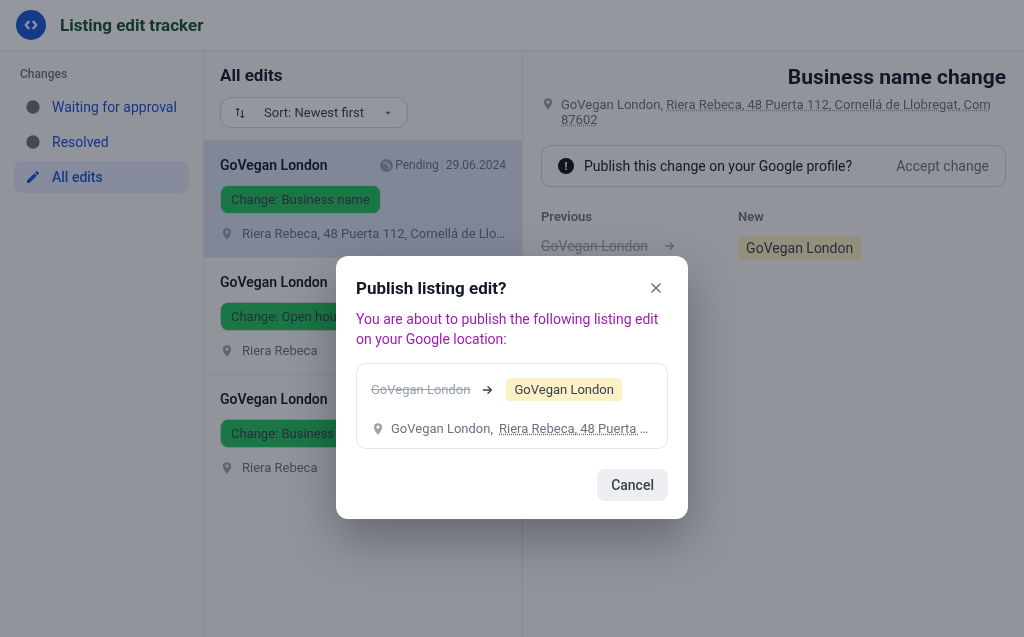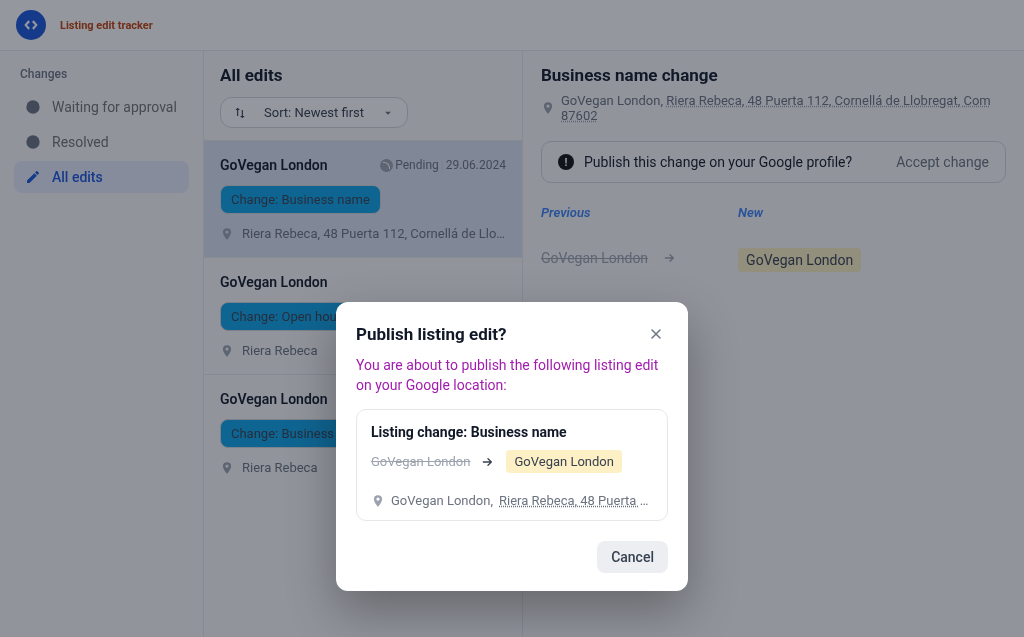--- a/index.html
+++ b/index.html
@@ -3,68 +3,68 @@
 <meta charset="utf-8">
 <style>
 * { box-sizing: border-box; margin: 0; padding: 0; font-family: -apple-system, BlinkMacSystemFont, "Segoe UI", Roboto, sans-serif; }
 html, body { width: 1024px; height: 637px; overflow: hidden; background: #fafafa; }
 
 .app { width: 1024px; height: 637px; position: relative; }
 
 .topbar { height: 51px; display: flex; align-items: center; padding: 0 16px; border-bottom: 1px solid #e5e7eb; background: #fff; }
 .logo { width: 30px; height: 30px; background: #1a56db; border-radius: 50%; display: flex; align-items: center; justify-content: center; margin-right: 14px; }
 .logo svg { fill: #fff; }
-.topbar-title { font-size: 11px; font-weight: 700; color: #c2410c; }
+.topbar-title { font-size: 17px; font-weight: 700; color: #14532d; }
 
 .main { display: flex; height: calc(100% - 51px); }
 
 .sidebar { width: 203px; padding: 16px 14px; }
 .sidebar-label { font-size: 12px; color: #6b7280; margin-bottom: 10px; padding-left: 6px; font-weight: 500; }
-.sidebar-item { display: flex; align-items: center; gap: 10px; padding: 7px 10px; border-radius: 8px; font-size: 14px; color: #737373; cursor: pointer; margin-bottom: 3px; }
+.sidebar-item { display: flex; align-items: center; gap: 10px; padding: 7px 10px; border-radius: 8px; font-size: 14px; color: #1d4ed8; cursor: pointer; margin-bottom: 3px; }
 .sidebar-item.active { background: #e6ecfb; color: #1a56db; font-weight: 500; }
 .sidebar-item .icon { width: 18px; height: 18px; display: flex; align-items: center; justify-content: center; }
 .sidebar-item .icon svg path, .sidebar-item .icon svg circle { fill: #6b7280; }
 .sidebar-item.active .icon svg path { fill: #1a56db; }
 
 .edits-col { width: 320px; border-left: 1px solid #e5e7eb; border-right: 1px solid #e5e7eb; display: flex; flex-direction: column; }
 .edits-head { padding: 14px 16px 12px; }
 .edits-title { font-size: 17px; font-weight: 700; color: #111827; margin-bottom: 12px; }
 .sort-btn { display: inline-flex; align-items: center; gap: 17px; padding: 7px 12px; border: 1px solid #d1d5db; border-radius: 12px; font-size: 13px; color: #374151; cursor: pointer; background: #fff; }
 .sort-btn .chev { color: #6b7280; }
 
 .edit-card { padding: 16px; border-top: 1px solid #e5e7eb; cursor: pointer; }
 .edit-card.selected { background: #dbe2f0; }
 .card-top { display: flex; align-items: center; justify-content: space-between; margin-bottom: 12px; }
 .biz-name { font-size: 14px; font-weight: 600; color: #111827; }
 .status-date { display: flex; align-items: flex-end; gap: 2px; font-size: 12px; color: #6b7280; }
 .status-date .dot { width: 13px; height: 13px; background: #9ca3af; border-radius: 50%; display: inline-flex; align-items: center; justify-content: center; }
 .status-date .dot::after { content: ""; width: 6px; height: 6px; border: 1.6px solid #fff; border-bottom: none; border-left: none; border-radius: 0 6px 0 0; }
 .status-date .sep { color: #d1d5db; }
-.chip { display: inline-block; padding: 6px 10px; border: 1px solid #d1d5db; border-radius: 8px; font-size: 13px; color: #374151; margin-bottom: 12px; background: #0ea5e9; }
+.chip { display: inline-block; padding: 6px 10px; border: 1px solid #d1d5db; border-radius: 8px; font-size: 13px; color: #374151; margin-bottom: 12px; background: #22c55e; }
 .addr-row { display: flex; align-items: center; gap: 8px; font-size: 13px; color: #6b7280; }
 .addr-row .pin { color: #9ca3af; }
 .addr-text { white-space: nowrap; overflow: hidden; text-overflow: ellipsis; }
 
 .detail-col { flex: 1; padding: 14px 18px; }
-.detail-title { font-size: 17px; font-weight: 700; color: #111827; margin-bottom: 8px; }
-.detail-addr { display: flex; align-items: center; gap: 6px; font-size: 13px; color: #6b7280; margin-bottom: 18px; }
+.detail-title { font-size: 21px; font-weight: 700; color: #111827; margin-bottom: 8px; text-align: right; }
+.detail-addr { display: flex; gap: 6px; font-size: 13px; color: #6b7280; margin-bottom: 18px; }
 .detail-addr .part2 { text-decoration: underline dotted; text-decoration-color: #9ca3af; }
 .publish-banner { border: 1px solid #d1d5db; border-radius: 10px; padding: 12px 16px; display: flex; align-items: center; justify-content: space-between; margin-bottom: 22px; }
 .publish-banner-left { display: flex; align-items: center; gap: 10px; font-size: 14px; color: #111827; }
 .bang { width: 16px; height: 16px; background: #111; color: #fff; border-radius: 50%; display: inline-flex; align-items: center; justify-content: center; font-size: 11px; font-weight: 700; }
 .accept-link { font-size: 14px; color: #6b7280; cursor: pointer; }
 .compare { display: flex; gap: 60px; }
 .compare-col { }
-.compare-label { font-size: 13px; font-weight: 600; color: #3b82f6; margin-bottom: 30px; font-style: italic; }
+.compare-label { font-size: 13px; font-weight: 600; color: #737373; margin-bottom: 14px; }
 .compare-row { display: flex; align-items: center; gap: 14px; }
 .old-val { font-size: 14px; color: #9ca3af; text-decoration: line-through; }
 .arrow { color: #9ca3af; }
 .new-val { font-size: 14px; color: #374151; background: #fdf0c4; padding: 4px 8px; border-radius: 4px; }
 
-.overlay { position: absolute; inset: 0; background: rgba(17,24,39,0.45); display: flex; align-items: center; justify-content: center; padding-top: 256px; }
+.overlay { position: absolute; inset: 0; background: rgba(17,24,39,0.45); display: flex; align-items: flex-start; justify-content: center; padding-top: 256px; }
 .dialog { width: 352px; background: #fff; border-radius: 12px; padding: 20px 20px 18px; box-shadow: 0 20px 50px rgba(0,0,0,0.3); }
 .dialog-head { display: flex; align-items: center; justify-content: space-between; margin-bottom: 10px; }
 .dialog-title { font-size: 17px; font-weight: 700; color: #111827; }
 .close-btn { cursor: pointer; color: #6b7280; padding: 4px; }
 .dialog-body { font-size: 14px; color: #a21caf; margin-bottom: 14px; line-height: 1.4; }
 .change-box { border: 1px solid #e5e7eb; border-radius: 10px; padding: 14px 14px 12px; margin-bottom: 20px; }
 .change-title { font-size: 14px; font-weight: 700; color: #111827; margin-bottom: 10px; }
 .change-row { display: flex; align-items: center; gap: 10px; margin-bottom: 20px; }
 .change-old { font-size: 13px; color: #9ca3af; text-decoration: line-through; }
 .change-new { font-size: 13px; color: #374151; background: #fdf0c4; padding: 4px 8px; border-radius: 4px; }
@@ -239,21 +239,20 @@
       <div class="dialog-head">
         <div class="dialog-title">Publish listing edit?</div>
         <span class="close-btn">
             <svg width="16" height="16" viewBox="0 0 24 24" fill="none" stroke="#6b7280" stroke-width="2.2" stroke-linecap="round">
               <path d="M6 6l12 12M18 6L6 18"></path>
             </svg>
           </span>
       </div>
       <div class="dialog-body">You are about to publish the following listing edit on your Google location:</div>
       <div class="change-box">
-        <div class="change-title">Listing change: Business name</div>
         <div class="change-row">
           <span class="change-old">GoVegan London</span>
           <span>
               <svg width="16" height="16" viewBox="0 0 24 24" fill="none" stroke="#374151" stroke-width="2" stroke-linecap="round">
                 <path d="M5 12h12m0 0l-5-5m5 5l-5 5"></path>
               </svg>
             </span>
           <span class="change-new">GoVegan London</span>
         </div>
         <div class="change-addr">

